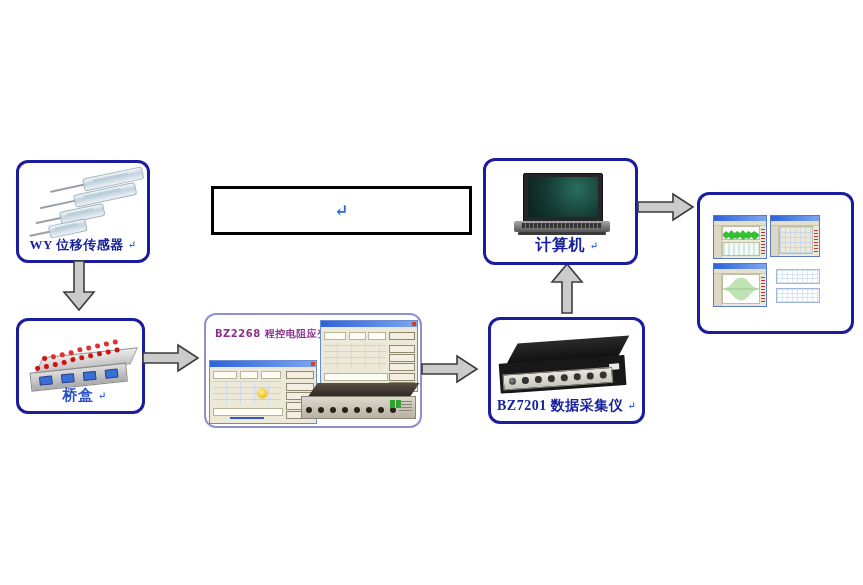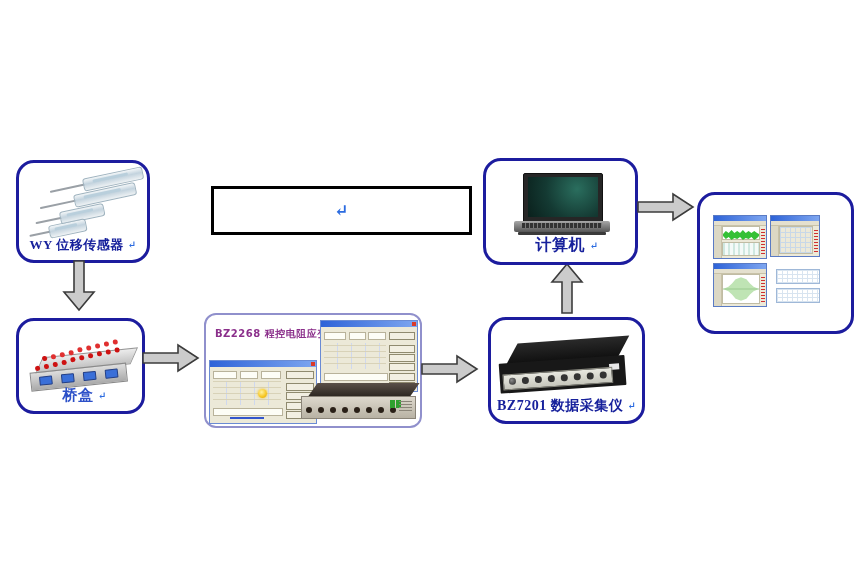--- a/index.html
+++ b/index.html
@@ -2,21 +2,21 @@
 <html><head>
 <meta charset="utf-8">
 <style>
   html,body{margin:0;padding:0;}
   body{
     width:863px;height:585px;position:relative;background:#ffffff;
     font-family:"Liberation Sans","DejaVu Sans",sans-serif;overflow:hidden;
   }
   
   .node-box{
-    position:absolute;background:#fff;border:3px solid #1c1c9e;border-radius:18px;
+    position:absolute;background:#fff;border:3px solid #1c1c9e;border-radius:12px;
   }
   .node-label{
     position:absolute;left:0;right:0;bottom:6px;text-align:center;font-weight:bold;
     font-family:"Liberation Serif","DejaVu Serif",serif;color:#17219c;font-size:14px;
     letter-spacing:.5px;white-space:nowrap;
   }
   .label-light{color:#2c50c8;}
   .mark{color:#2b6be0;font-size:10px;font-weight:bold;vertical-align:1px;}
   
   .title-box{

